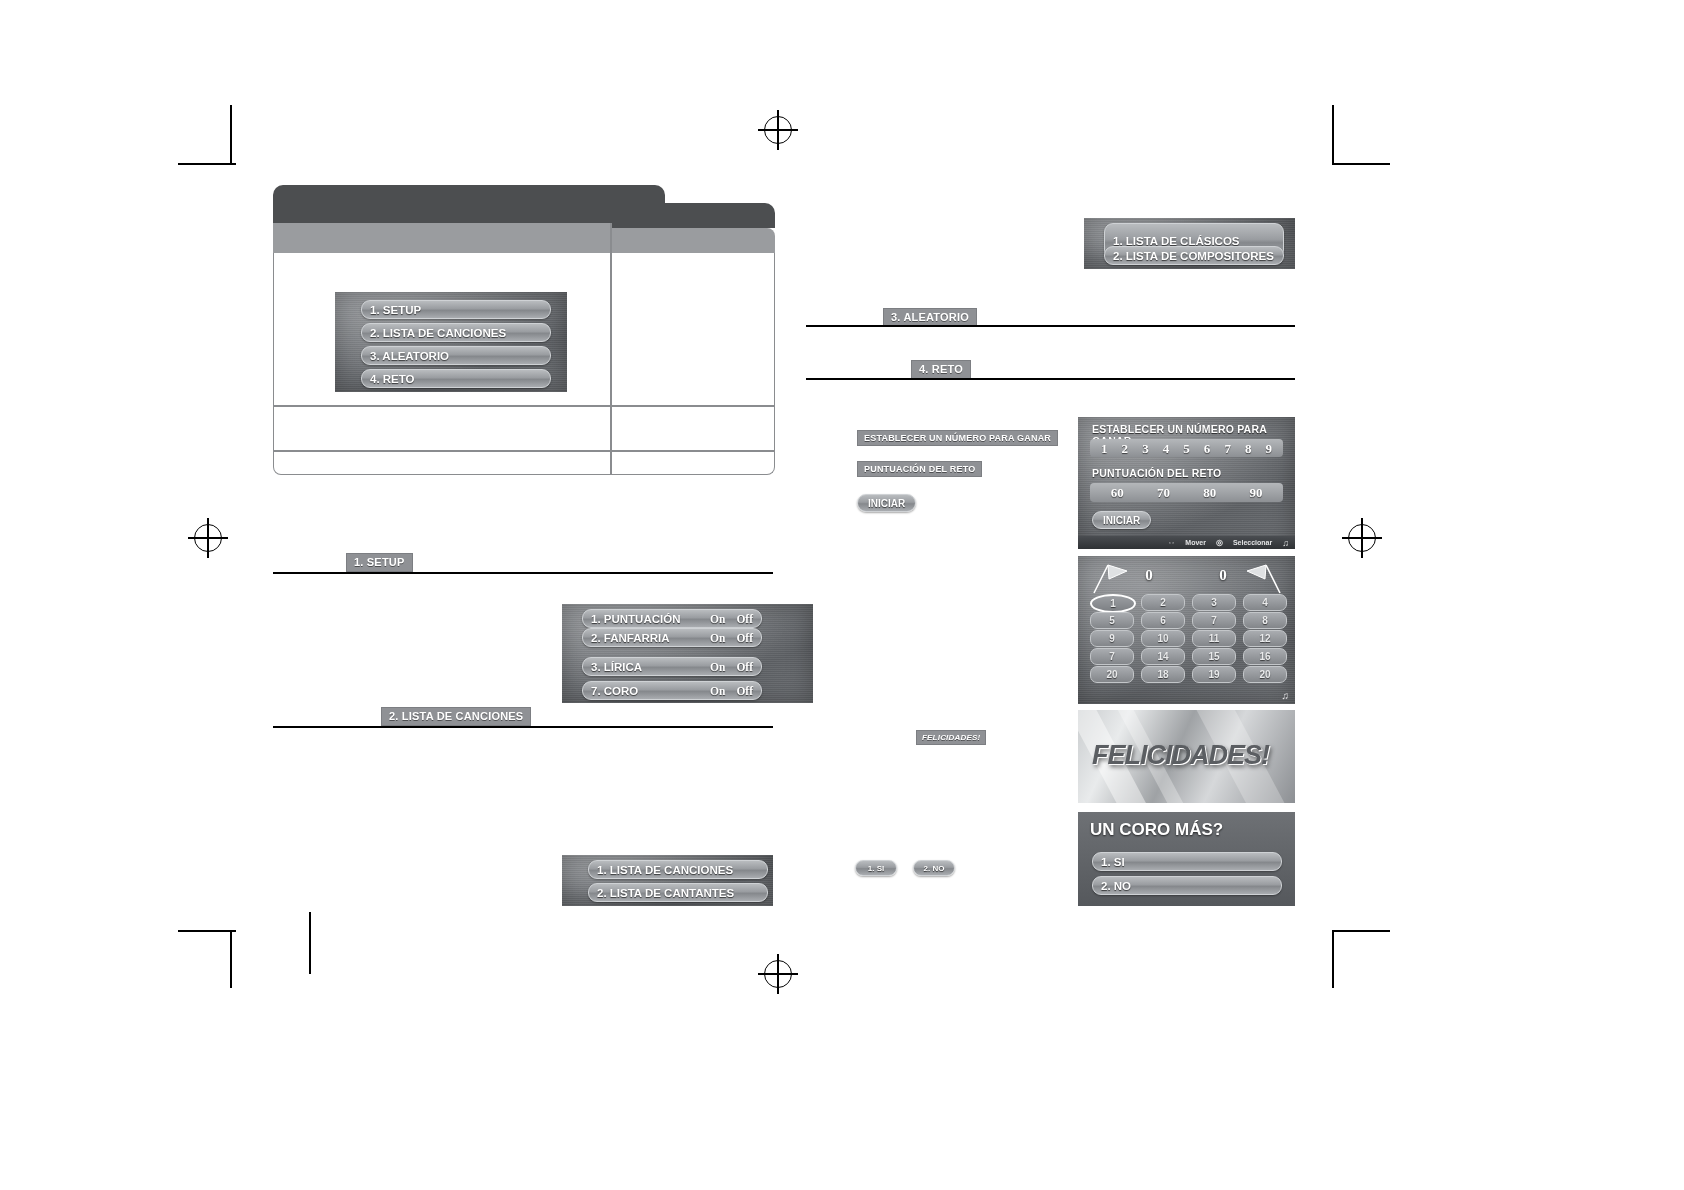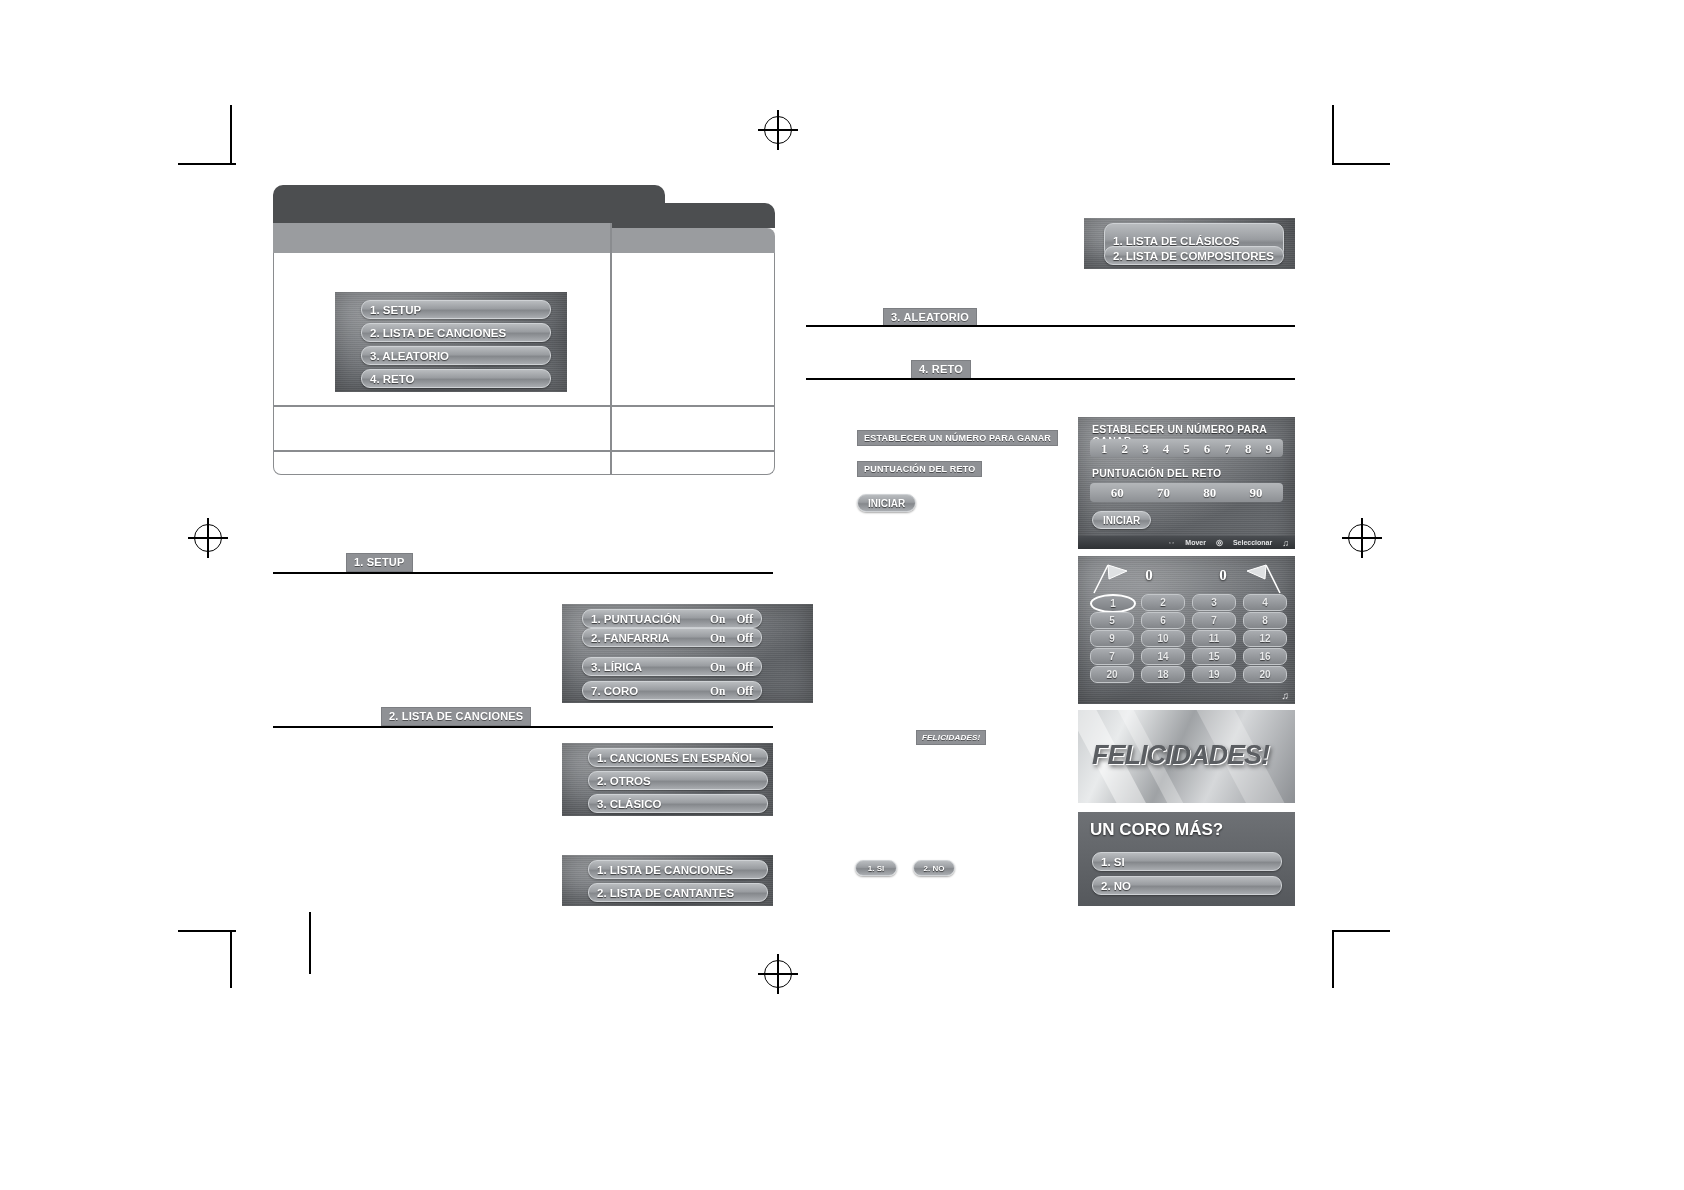--- a/index.html
+++ b/index.html
@@ -184,31 +184,20 @@
       <span class="onoff">
         <span>On</span>
         <span>Off</span>
       </span>
     </div>
   </div>
 
   <div class="tag" style="left:381px;top:707px;">2. LISTA DE CANCIONES</div>
   <div class="sec-line" style="left:273px;top:726px;width:500px;"></div>
 
-  <div class="osd" style="left:562px;top:743px;width:211px;height:73px;">
-    <div class="osd-btn" style="position:absolute;left:26px;top:5px;width:180px;height:19px;">
-      <span>1. CANCIONES EN ESPAÑOL</span>
-    </div>
-    <div class="osd-btn" style="position:absolute;left:26px;top:28px;width:180px;height:19px;">
-      <span>2. OTROS</span>
-    </div>
-    <div class="osd-btn" style="position:absolute;left:26px;top:51px;width:180px;height:19px;">
-      <span>3. CLÁSICO</span>
-    </div>
-  </div>
 
   <div class="osd" style="left:562px;top:855px;width:211px;height:51px;">
     <div class="osd-btn" style="position:absolute;left:26px;top:5px;width:180px;height:19px;">
       <span>1. LISTA DE CANCIONES</span>
     </div>
     <div class="osd-btn" style="position:absolute;left:26px;top:28px;width:180px;height:19px;">
       <span>2. LISTA DE CANTANTES</span>
     </div>
   </div>
 

